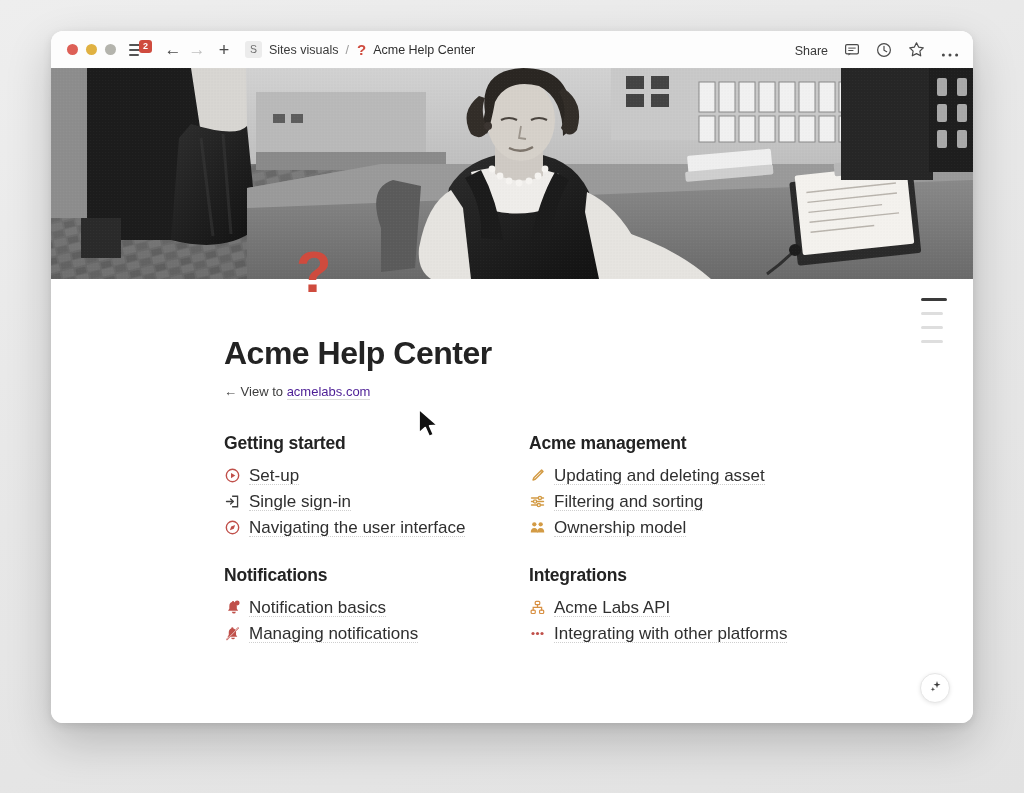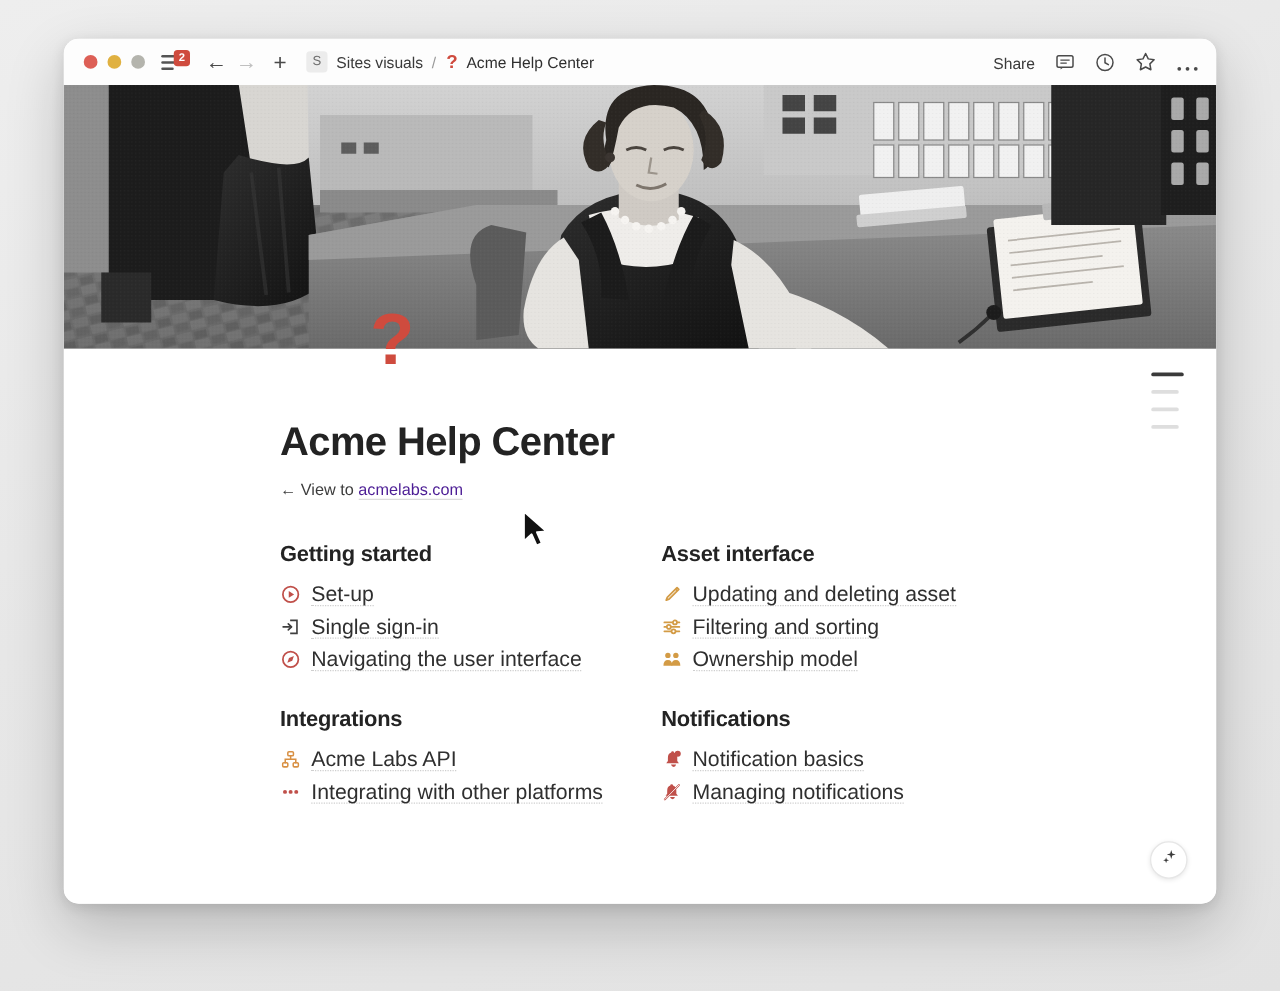--- a/index.html
+++ b/index.html
@@ -571,21 +571,21 @@
                   <circle cx="8" cy="8" r="6.6" fill="none" stroke="#c0504a" stroke-width="1.5"></circle>
                   <path d="M10.8 5.2 L6.6 6.8 L5.2 10.8 L9.4 9.2 Z" fill="#c0504a"></path>
                 </svg>
               </span>
               <span class="link-label">Navigating the user interface</span>
             </div>
 
           </div>
 
           <div class="section">
-            <div class="section-title">Asset interface</div>
+            <div class="section-title">Acme management</div>
 
 
             <div class="link-row">
               <span class="link-icon">
                 <svg width="15" height="15" viewBox="0 0 16 16">
                   <path d="M12.4 2.2 L13.9 3.7 L5.6 12 L3.2 12.9 L4.1 10.5 Z" fill="none" stroke="#d39b45" stroke-width="1.5" stroke-linejoin="round"></path>
                   <path d="M11.2 3.6 L12.6 5" stroke="#d39b45" stroke-width="1.5"></path>
                 </svg>
               </span>
               <span class="link-label">Updating and deleting asset</span>
@@ -612,20 +612,47 @@
                   <circle cx="11.4" cy="4.6" r="2.3"></circle>
                   <path d="M0.8 13.4 Q0.8 8.6 4.6 8.6 Q8.4 8.6 8.4 13.4 Z"></path>
                   <path d="M7.6 13.4 Q7.6 8.6 11.4 8.6 Q15.2 8.6 15.2 13.4 Z"></path>
                 </svg>
               </span>
               <span class="link-label">Ownership model</span>
             </div>
           </div>
 
           <div class="section">
+            <div class="section-title">Notifications</div>
+
+            <div class="link-row">
+              <span class="link-icon">
+                <svg width="15" height="15" viewBox="0 0 16 16" fill="#c0504a">
+                  <path d="M7.4 2.2 Q7.4 1 8.6 1 Q9.8 1 9.8 2.2 Q12.6 3 12.6 6.6 L12.6 9.4 L14 11.4 L3.2 11.4 L4.6 9.4 L4.6 6.6 Q4.6 3 7.4 2.2 Z"></path>
+                  <path d="M7.2 12.4 Q7.8 14.4 9.6 14.4 Q11.2 14.4 11.6 12.4 Z"></path>
+                  <circle cx="13" cy="3.2" r="2.6"></circle>
+                </svg>
+              </span>
+              <span class="link-label">Notification basics</span>
+            </div>
+
+            <div class="link-row">
+              <span class="link-icon">
+                <svg width="15" height="15" viewBox="0 0 16 16">
+                  <path d="M6.6 2.6 Q6.6 1.4 7.8 1.4 Q9 1.4 9 2.6 Q11.8 3.4 11.8 7 L11.8 9.6 L13.2 11.4 L2.6 11.4 L4 9.6 L4 7 Q4 3.4 6.6 2.6 Z" fill="#c0504a"></path>
+                  <path d="M6.4 12.4 Q7 14.2 8.6 14.2 Q10.2 14.2 10.6 12.4 Z" fill="#c0504a"></path>
+                  <path d="M2 14.4 L14 2.2" stroke="#c0504a" stroke-width="1.7" stroke-linecap="round"></path>
+                  <path d="M2 14.4 L14 2.2" stroke="#ffffff" stroke-width="0.7" stroke-linecap="round"></path>
+                </svg>
+              </span>
+              <span class="link-label">Managing notifications</span>
+            </div>
+          </div>
+
+          <div class="section">
             <div class="section-title">Integrations</div>
 
             <div class="link-row">
               <span class="link-icon">
                 <svg width="15" height="15" viewBox="0 0 16 16" stroke="#d89043" stroke-width="1.3" fill="none">
                   <rect x="5.6" y="1.4" width="4.8" height="3.6" rx="1"></rect>
                   <rect x="1.2" y="10.8" width="4.4" height="3.6" rx="1"></rect>
                   <rect x="10.2" y="10.8" width="4.4" height="3.6" rx="1"></rect>
                   <path d="M8 5 V7.8 M3.4 10.8 V7.8 H12.4 V10.8" stroke-linecap="round"></path>
                 </svg>
@@ -635,47 +662,20 @@
 
             <div class="link-row">
               <span class="link-icon">
                 <svg width="15" height="15" viewBox="0 0 16 16" fill="#c0504a">
                   <circle cx="3.2" cy="8" r="1.7"></circle>
                   <circle cx="8" cy="8" r="1.7"></circle>
                   <circle cx="12.8" cy="8" r="1.7"></circle>
                 </svg>
               </span>
               <span class="link-label">Integrating with other platforms</span>
-            </div>
-          </div>
-
-          <div class="section">
-            <div class="section-title">Notifications</div>
-
-            <div class="link-row">
-              <span class="link-icon">
-                <svg width="15" height="15" viewBox="0 0 16 16" fill="#c0504a">
-                  <path d="M7.4 2.2 Q7.4 1 8.6 1 Q9.8 1 9.8 2.2 Q12.6 3 12.6 6.6 L12.6 9.4 L14 11.4 L3.2 11.4 L4.6 9.4 L4.6 6.6 Q4.6 3 7.4 2.2 Z"></path>
-                  <path d="M7.2 12.4 Q7.8 14.4 9.6 14.4 Q11.2 14.4 11.6 12.4 Z"></path>
-                  <circle cx="13" cy="3.2" r="2.6"></circle>
-                </svg>
-              </span>
-              <span class="link-label">Notification basics</span>
-            </div>
-
-            <div class="link-row">
-              <span class="link-icon">
-                <svg width="15" height="15" viewBox="0 0 16 16">
-                  <path d="M6.6 2.6 Q6.6 1.4 7.8 1.4 Q9 1.4 9 2.6 Q11.8 3.4 11.8 7 L11.8 9.6 L13.2 11.4 L2.6 11.4 L4 9.6 L4 7 Q4 3.4 6.6 2.6 Z" fill="#c0504a"></path>
-                  <path d="M6.4 12.4 Q7 14.2 8.6 14.2 Q10.2 14.2 10.6 12.4 Z" fill="#c0504a"></path>
-                  <path d="M2 14.4 L14 2.2" stroke="#c0504a" stroke-width="1.7" stroke-linecap="round"></path>
-                  <path d="M2 14.4 L14 2.2" stroke="#ffffff" stroke-width="0.7" stroke-linecap="round"></path>
-                </svg>
-              </span>
-              <span class="link-label">Managing notifications</span>
             </div>
           </div>
 
         </div>
       </div>
 
       <div id="ai-button">
         <span>
           <svg width="15" height="15" viewBox="0 0 16 16" fill="#3b3b3b">
             <path d="M9.6 2.2 L10.5 5.1 L13.4 6 L10.5 6.9 L9.6 9.8 L8.7 6.9 L5.8 6 L8.7 5.1 Z"></path>

